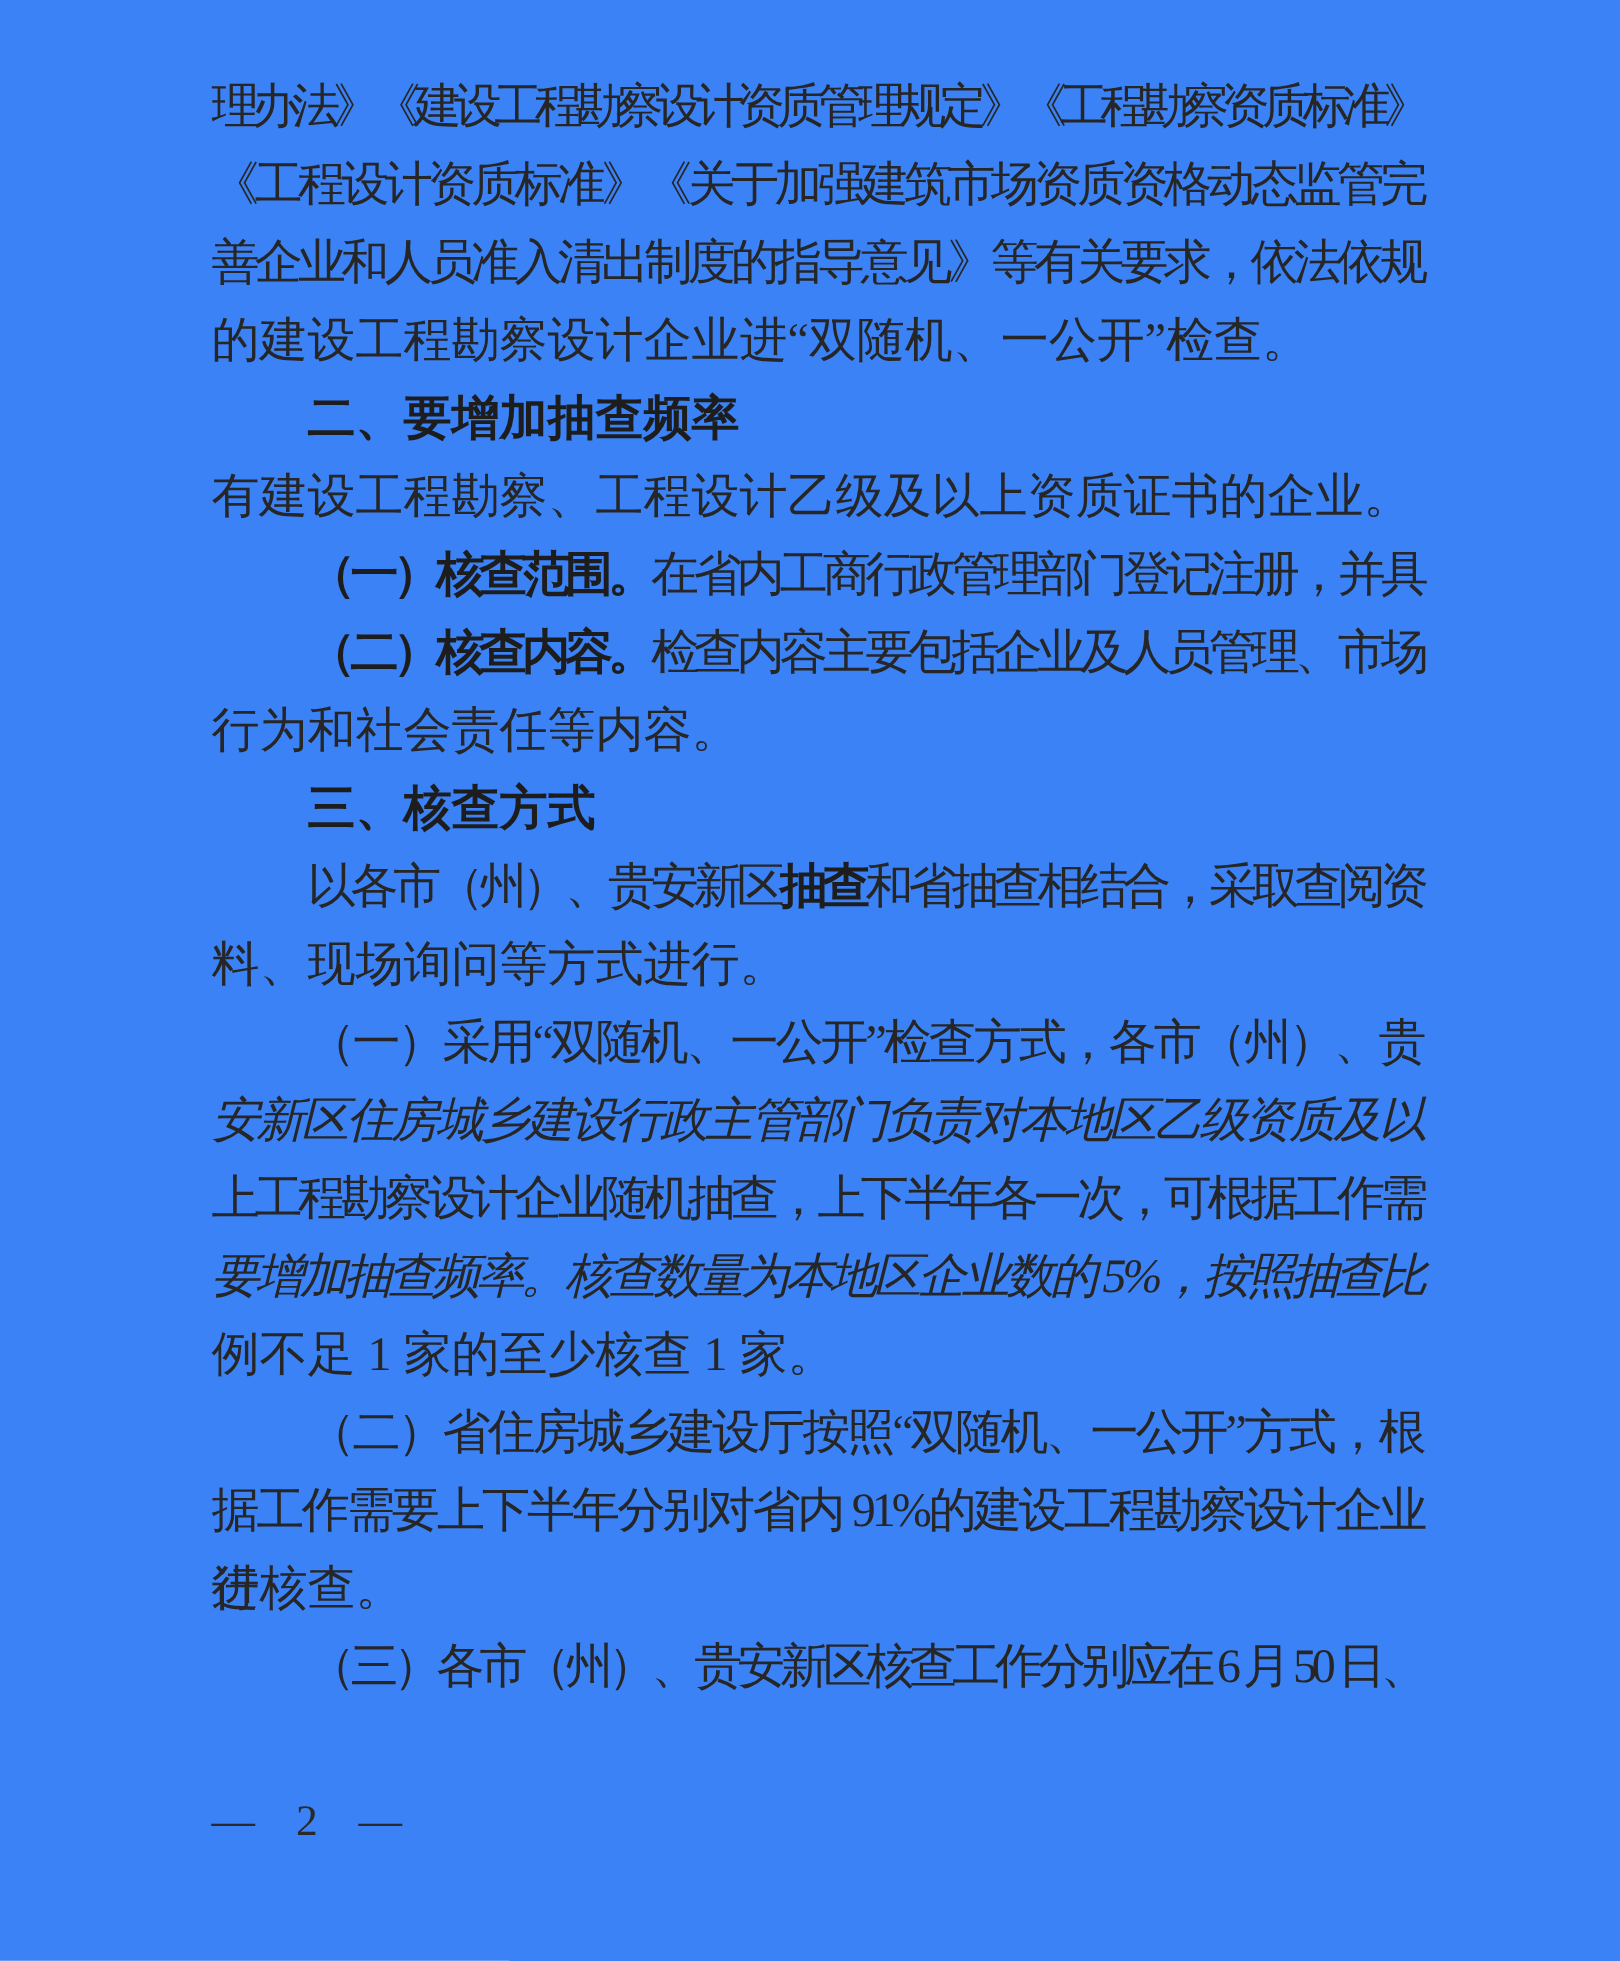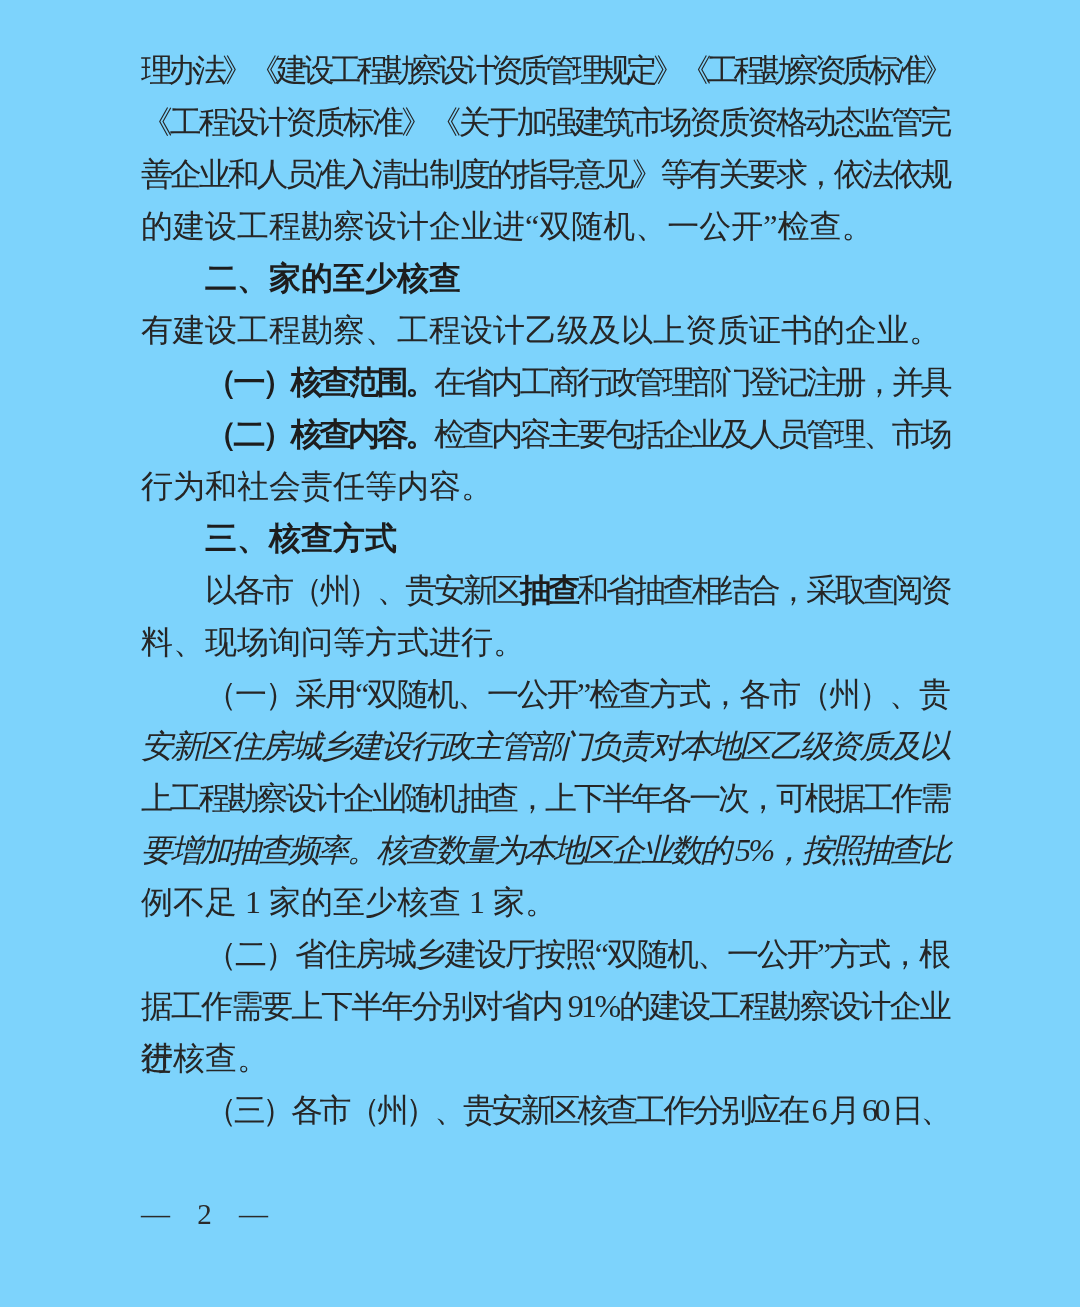--- a/index.html
+++ b/index.html
@@ -1,21 +1,21 @@
 <!DOCTYPE html>
 <html><head>
 <meta charset="utf-8">
 <style>
   html, body { margin: 0; padding: 0; }
   body { background: #e8e8e8; }
   .page {
     position: relative;
     width: 1080px;
     height: 1307px;
-    background: #7dd3fc;
+    background: #3b82f6;
     margin: 0 auto;
     overflow: hidden;
   }
   .content {
     position: absolute;
     left: 141px;
     top: 44px;
     width: 808px;
   }
   .line {
@@ -54,32 +54,32 @@
 </style>
 </head>
 <body>
 
 <div class="page">
   <div class="content" id="doc-lines">
       <div class="line body justify" style="letter-spacing: -5.13px;"><span>理办法》《建设工程勘察设计资质管理规定》《工程勘察资质标准》</span></div>
       <div class="line body justify" style="letter-spacing: -3.21px;"><span>《工程设计资质标准》《关于加强建筑市场资质资格动态监管完</span></div>
       <div class="line body justify" style="letter-spacing: -3.21px;"><span>善企业和人员准入清出制度的指导意见》等有关要求，依法依规</span></div>
       <div class="line body"><span>的建设工程勘察设计企业进“双随机、一公开”检查。</span></div>
-      <div class="line heading indent"><span>二、家的至少核查</span></div>
+      <div class="line heading indent"><span>二、要增加抽查频率</span></div>
       <div class="line body"><span>有建设工程勘察、工程设计乙级及以上资质证书的企业。</span></div>
       <div class="line body indent justify" style="letter-spacing: -3.46px;"><span class="seg-bold">（一）核查范围。</span><span>在省内工商行政管理部门登记注册，并具</span></div>
       <div class="line body indent justify" style="letter-spacing: -3.46px;"><span class="seg-bold">（二）核查内容。</span><span>检查内容主要包括企业及人员管理、市场</span></div>
       <div class="line body"><span>行为和社会责任等内容。</span></div>
       <div class="line heading indent"><span>三、核查方式</span></div>
       <div class="line body indent justify" style="letter-spacing: -3.46px;"><span>以各市（州）、贵安新区</span><span class="seg-bold">抽查</span><span>和省抽查相结合，采取查阅资</span></div>
       <div class="line body"><span>料、现场询问等方式进行。</span></div>
       <div class="line body indent justify" style="letter-spacing: -2.08px;"><span>（一）采用“双随机、一公开”检查方式，各市（州）、贵</span></div>
       <div class="line body justify" style="letter-spacing: -2.15px; font-style: italic;"><span>安新区住房城乡建设行政主管部门负责对本地区乙级资质及以</span></div>
       <div class="line body justify" style="letter-spacing: -3.21px;"><span>上工程勘察设计企业随机抽查，上下半年各一次，可根据工作需</span></div>
       <div class="line body justify" style="letter-spacing: -2.66px; font-style: italic;"><span>要增加抽查频率。核查数量为本地区企业数的 5%，按照抽查比</span></div>
       <div class="line body"><span>例不足 1 家的至少核查 1 家。</span></div>
       <div class="line body indent justify" style="letter-spacing: -2.08px;"><span>（二）省住房城乡建设厅按照“双随机、一公开”方式，根</span></div>
       <div class="line body justify" style="letter-spacing: -2.66px;"><span>据工作需要上下半年分别对省内 91%的建设工程勘察设计企业进</span></div>
       <div class="line body"><span>行核查。</span></div>
-      <div class="line body indent justify" style="letter-spacing: -3.42px;"><span>（三）各市（州）、贵安新区核查工作分别应在 6 月 60 日、</span></div>
+      <div class="line body indent justify" style="letter-spacing: -3.42px;"><span>（三）各市（州）、贵安新区核查工作分别应在 6 月 50 日、</span></div>
     </div>
   <div class="footer">— 2 —</div>
 </div>
 
 </body></html>

